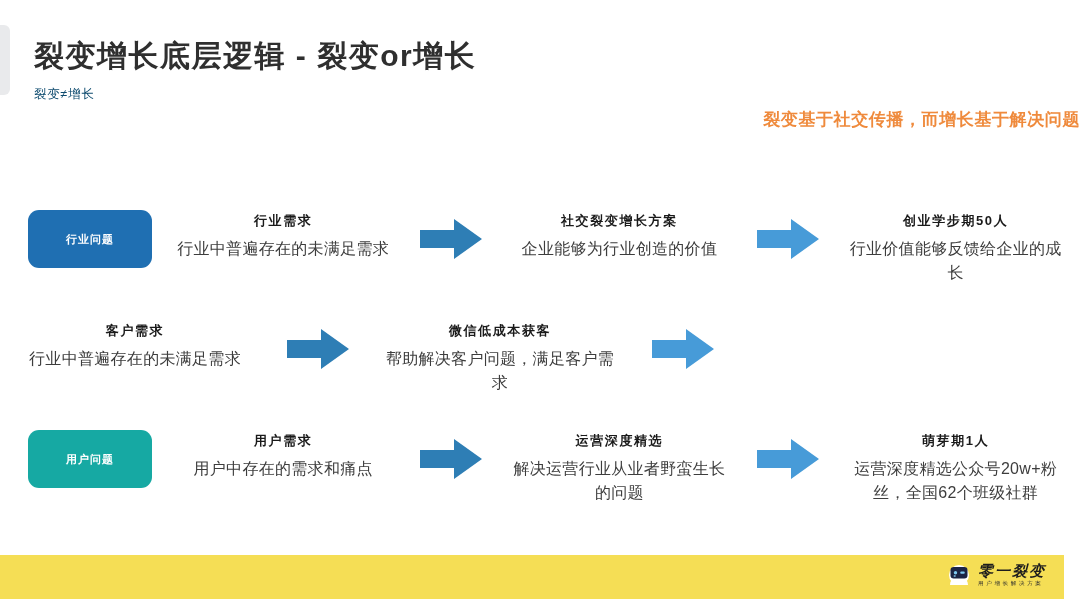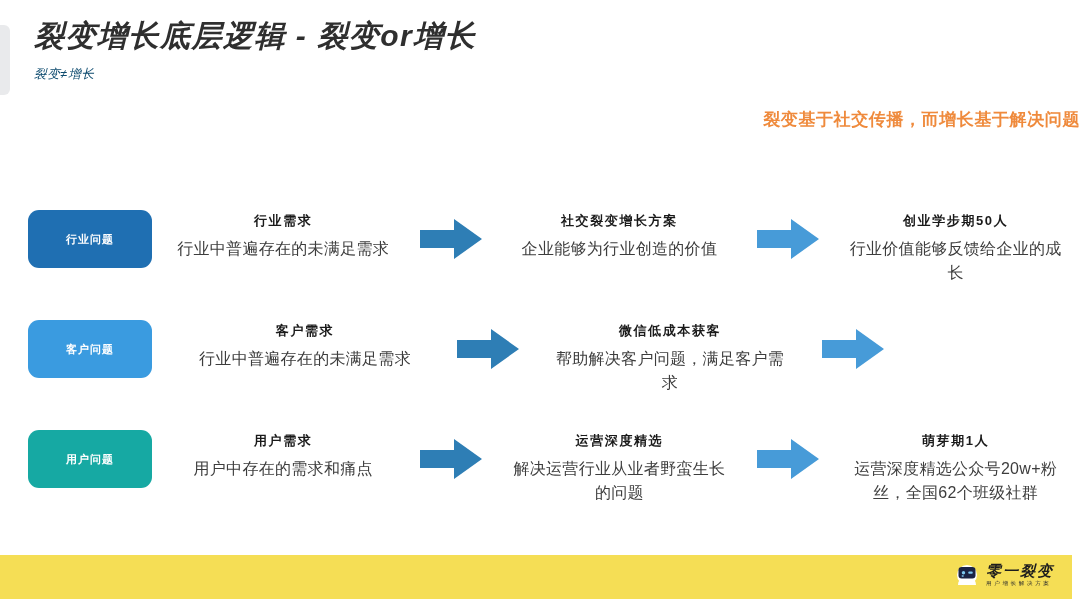--- a/index.html
+++ b/index.html
@@ -28,22 +28,21 @@
     width: 18px;
     height: 70px;
     background: #e9eaec;
     border-radius: 6px;
   }
 
   
   .header {
     position: absolute;
     left: 34px;
-    top: 18px;
-    font-style: italic;
+    top: 38px;
   }
   .page-title {
     font-size: 30px;
     font-weight: bold;
     color: #2f2f2f;
     letter-spacing: 1.5px;
     line-height: 1.2;
     white-space: nowrap;
   }
   .page-subtitle {
@@ -135,21 +134,21 @@
   .arrow {
     width: 62px;
     height: 42px;
     display: block;
   }
 
   
   .footer {
     position: absolute;
     left: 0;
-    right: 8px;
+    right: 16px;
     bottom: 0;
     height: 44px;
     background: #f5de55;
   }
   .logo {
     position: absolute;
     right: 18px;
     top: 7px;
     display: flex;
     align-items: center;
@@ -219,23 +218,20 @@
           <polygon points="0,12 34,12 34,1 62,21 34,41 34,30 0,30" fill="#479bd8"></polygon>
         </svg>
       </div>
       <div class="text-cell">
         <div class="cell-title">创业学步期50人</div>
         <div class="cell-desc">行业价值能够反馈给企业的成长</div>
       </div>
     </div>
 
     <div class="row">
-      <div class="badge-cell">
-        <div class="badge" style="background:#3a9be0">客户问题</div>
-      </div>
       <div class="text-cell">
         <div class="cell-title">客户需求</div>
         <div class="cell-desc">行业中普遍存在的未满足需求</div>
       </div>
       <div class="arrow-cell">
         <svg class="arrow" viewBox="0 0 62 42">
           <polygon points="0,12 34,12 34,1 62,21 34,41 34,30 0,30" fill="#2e7eb5"></polygon>
         </svg>
       </div>
       <div class="text-cell">

